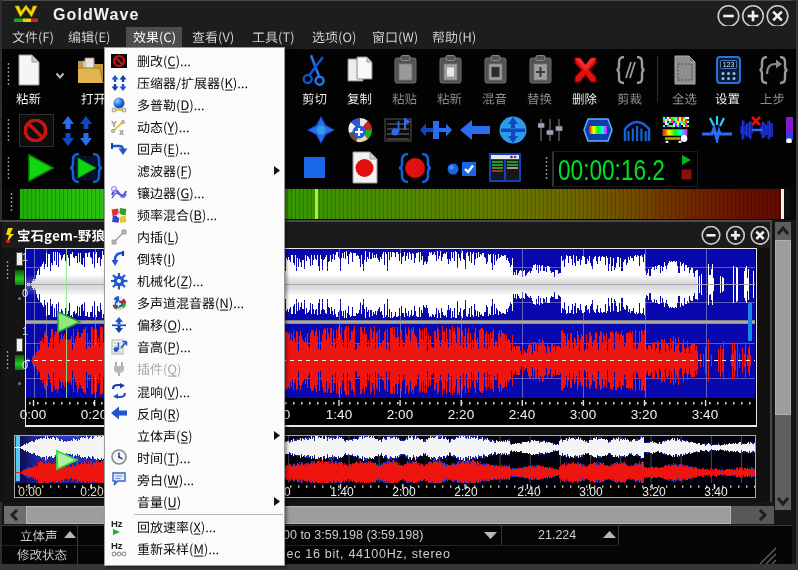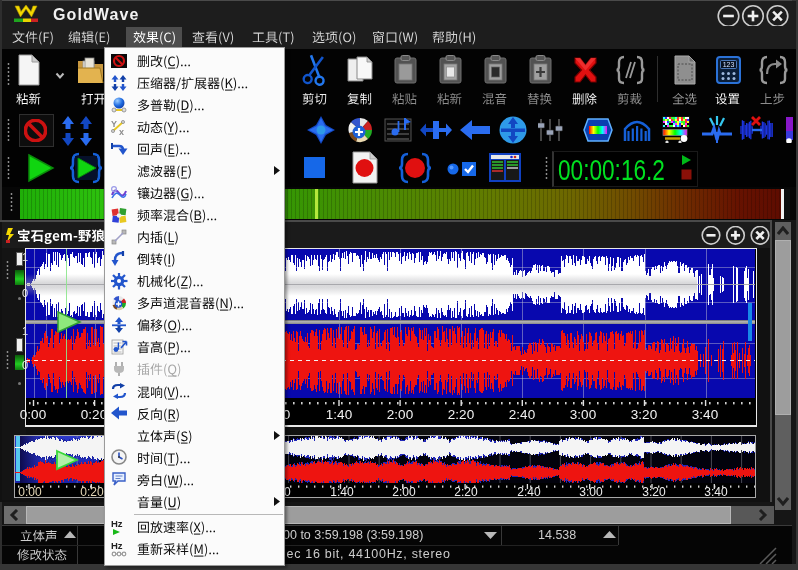--- a/index.html
+++ b/index.html
@@ -914,21 +914,21 @@
       </svg>
       <svg style="position:absolute;left:17px;top:544.5px;overflow:visible" width="53" height="19">
         <g transform="translate(0,14.5)">
           <path d="M8.7 -4.8C8.1 -4.2 6.8 -3.6 5.7 -3.2C5.9 -3.1 6.1 -2.9 6.2 -2.7C7.4 -3.1 8.7 -3.7 9.4 -4.5ZM9.9 -3.6C9.1 -2.7 7.4 -2.0 5.8 -1.6C6.0 -1.5 6.2 -1.2 6.3 -1.0C8.0 -1.5 9.7 -2.2 10.6 -3.3ZM11.1 -2.2C10.0 -1.0 7.7 -0.2 5.2 0.2C5.4 0.4 5.6 0.7 5.7 1.0C8.3 0.5 10.7 -0.4 11.9 -1.9ZM3.8 -7.0V-1.0H4.6V-7.0ZM6.9 -8.3H10.4C10.0 -7.7 9.4 -7.1 8.7 -6.6C7.9 -7.1 7.3 -7.7 6.9 -8.3ZM7.1 -10.5C6.5 -9.2 5.6 -7.9 4.6 -7.0C4.8 -6.9 5.2 -6.6 5.4 -6.5C5.7 -6.8 6.1 -7.2 6.5 -7.7C6.8 -7.2 7.3 -6.7 7.9 -6.2C6.9 -5.7 5.8 -5.3 4.6 -5.1C4.8 -4.9 5.0 -4.6 5.1 -4.4C6.3 -4.6 7.6 -5.1 8.6 -5.7C9.5 -5.2 10.5 -4.7 11.6 -4.5C11.7 -4.7 12.0 -5.0 12.2 -5.2C11.1 -5.4 10.2 -5.7 9.4 -6.2C10.3 -6.9 11.1 -7.8 11.6 -8.9L11.1 -9.2L10.9 -9.1H7.4C7.6 -9.5 7.8 -9.9 7.9 -10.3ZM2.9 -10.4C2.3 -8.5 1.3 -6.6 0.2 -5.3C0.4 -5.1 0.7 -4.6 0.7 -4.4C1.2 -4.9 1.5 -5.4 1.9 -6.0V1.0H2.8V-7.7C3.2 -8.5 3.5 -9.3 3.8 -10.2Z M20.0 -7.3H22.6C22.3 -5.7 21.9 -4.3 21.3 -3.1C20.7 -4.3 20.3 -5.7 20.0 -7.2ZM13.4 -9.6V-8.7H17.0V-6.1H13.6V-1.3C13.6 -0.8 13.4 -0.7 13.2 -0.6C13.4 -0.3 13.5 0.1 13.6 0.4C13.9 0.2 14.3 -0.1 18.0 -1.5C17.9 -1.7 17.9 -2.1 17.9 -2.4L14.6 -1.2V-5.1H17.9L17.8 -5.1C18.0 -4.9 18.4 -4.5 18.5 -4.4C18.9 -4.8 19.1 -5.3 19.4 -5.9C19.8 -4.5 20.2 -3.3 20.8 -2.3C20.0 -1.2 19.0 -0.4 17.7 0.2C17.9 0.4 18.2 0.8 18.3 1.1C19.5 0.4 20.5 -0.4 21.3 -1.4C22.0 -0.4 22.9 0.4 23.9 0.9C24.1 0.7 24.4 0.3 24.6 0.2C23.5 -0.4 22.6 -1.2 21.9 -2.2C22.7 -3.6 23.2 -5.2 23.6 -7.3H24.4V-8.2H20.3C20.5 -8.9 20.7 -9.6 20.9 -10.3L19.9 -10.5C19.6 -8.5 18.9 -6.5 17.9 -5.2V-9.6Z M34.3 -9.7C34.8 -9.0 35.5 -8.0 35.8 -7.5L36.5 -7.9C36.2 -8.5 35.5 -9.4 35.0 -10.1ZM25.6 -8.4C26.2 -7.7 26.9 -6.7 27.2 -6.1L28.0 -6.6C27.6 -7.2 26.9 -8.2 26.3 -8.9ZM32.4 -10.5V-7.6L32.4 -6.8H29.4V-5.9H32.3C32.1 -3.8 31.4 -1.5 29.1 0.4C29.3 0.5 29.7 0.8 29.9 1.0C31.7 -0.6 32.6 -2.5 33.0 -4.3C33.7 -2.0 34.8 -0.1 36.5 1.0C36.6 0.7 36.9 0.4 37.2 0.2C35.2 -0.9 34.0 -3.2 33.4 -5.9H36.9V-6.8H33.3L33.3 -7.6V-10.5ZM25.4 -2.4 25.9 -1.6C26.6 -2.2 27.4 -2.9 28.1 -3.6V1.0H29.0V-10.5H28.1V-4.8C27.1 -3.9 26.1 -3.0 25.4 -2.4Z M42.3 -5.1C43.0 -4.7 43.9 -4.0 44.3 -3.6L45.1 -4.1C44.7 -4.6 43.8 -5.2 43.0 -5.6ZM40.9 -3.0V-0.6C40.9 0.5 41.2 0.7 42.7 0.7C43.0 0.7 45.3 0.7 45.6 0.7C46.8 0.7 47.1 0.3 47.2 -1.2C47.0 -1.3 46.6 -1.4 46.4 -1.6C46.3 -0.3 46.2 -0.1 45.6 -0.1C45.0 -0.1 43.1 -0.1 42.8 -0.1C41.9 -0.1 41.8 -0.2 41.8 -0.6V-3.0ZM42.6 -3.3C43.3 -2.7 44.2 -1.7 44.6 -1.1L45.4 -1.6C45.0 -2.2 44.1 -3.1 43.3 -3.7ZM46.9 -2.9C47.5 -1.9 48.1 -0.5 48.4 0.4L49.2 0.1C49.0 -0.8 48.4 -2.2 47.7 -3.2ZM39.4 -3.0C39.2 -2.0 38.8 -0.7 38.2 0.1L39.0 0.5C39.6 -0.4 40.0 -1.7 40.3 -2.7ZM43.3 -10.6C43.3 -9.9 43.2 -9.3 43.0 -8.7H38.2V-7.9H42.8C42.2 -6.2 41.0 -4.9 38.1 -4.2C38.3 -4.0 38.5 -3.6 38.6 -3.4C41.8 -4.2 43.2 -5.9 43.8 -7.9C44.7 -5.6 46.4 -4.1 48.8 -3.4C49.0 -3.7 49.2 -4.1 49.5 -4.3C47.2 -4.8 45.6 -6.1 44.8 -7.9H49.4V-8.7H44.0C44.1 -9.3 44.2 -9.9 44.3 -10.6Z" fill="#cfcfcf"></path>
         </g>
       </svg>
       <div style="position:absolute;left:283px;top:529px;font-family:Liberation Sans,sans-serif;font-size:12.5px;font-weight:normal;color:#cdcdcd;white-space:pre;line-height:1;">00 to 3:59.198 (3:59.198)</div>
       <svg style="position:absolute;left:484px;top:532px;" width="13" height="8" viewBox="0 0 13 8">
         <path d="M0 0 L13 0 L6.5 7 Z" fill="#b8b8b8"></path>
       </svg>
-      <div style="position:absolute;left:538px;top:529px;font-family:Liberation Sans,sans-serif;font-size:12.5px;font-weight:normal;color:#cdcdcd;white-space:pre;line-height:1;">14.538</div>
+      <div style="position:absolute;left:538px;top:529px;font-family:Liberation Sans,sans-serif;font-size:12.5px;font-weight:normal;color:#cdcdcd;white-space:pre;line-height:1;">21.224</div>
       <svg style="position:absolute;left:603px;top:531px;" width="13" height="8" viewBox="0 0 13 8">
         <path d="M6.5 0 L13 7 L0 7 Z" fill="#b8b8b8"></path>
       </svg>
       <div style="position:absolute;left:283px;top:548px;font-family:Liberation Sans,sans-serif;font-size:12.5px;font-weight:normal;color:#cdcdcd;white-space:pre;line-height:1;letter-spacing:0.7px;">lec 16 bit, 44100Hz, stereo</div>
       <svg style="position:absolute;left:756px;top:546px;" width="22" height="18" viewBox="0 0 22 18">
         <path d="M20 2 L4 18 M20 8 L10 18 M20 14 L16 18" stroke="#5a5a5a" stroke-width="1.5"></path>
       </svg>
       <div style="position:absolute;left:104px;top:47px;width:181px;height:519px;background:#fbfbfb;border:1px solid #9a9a9a;box-shadow:2px 2px 3px rgba(0,0,0,0.4);box-sizing:border-box"></div>
       <svg style="position:absolute;left:111px;top:53px;" width="17" height="17" viewBox="0 0 17 17">
         <rect x="0" y="1" width="16" height="14" fill="#0a0a0a"></rect>

